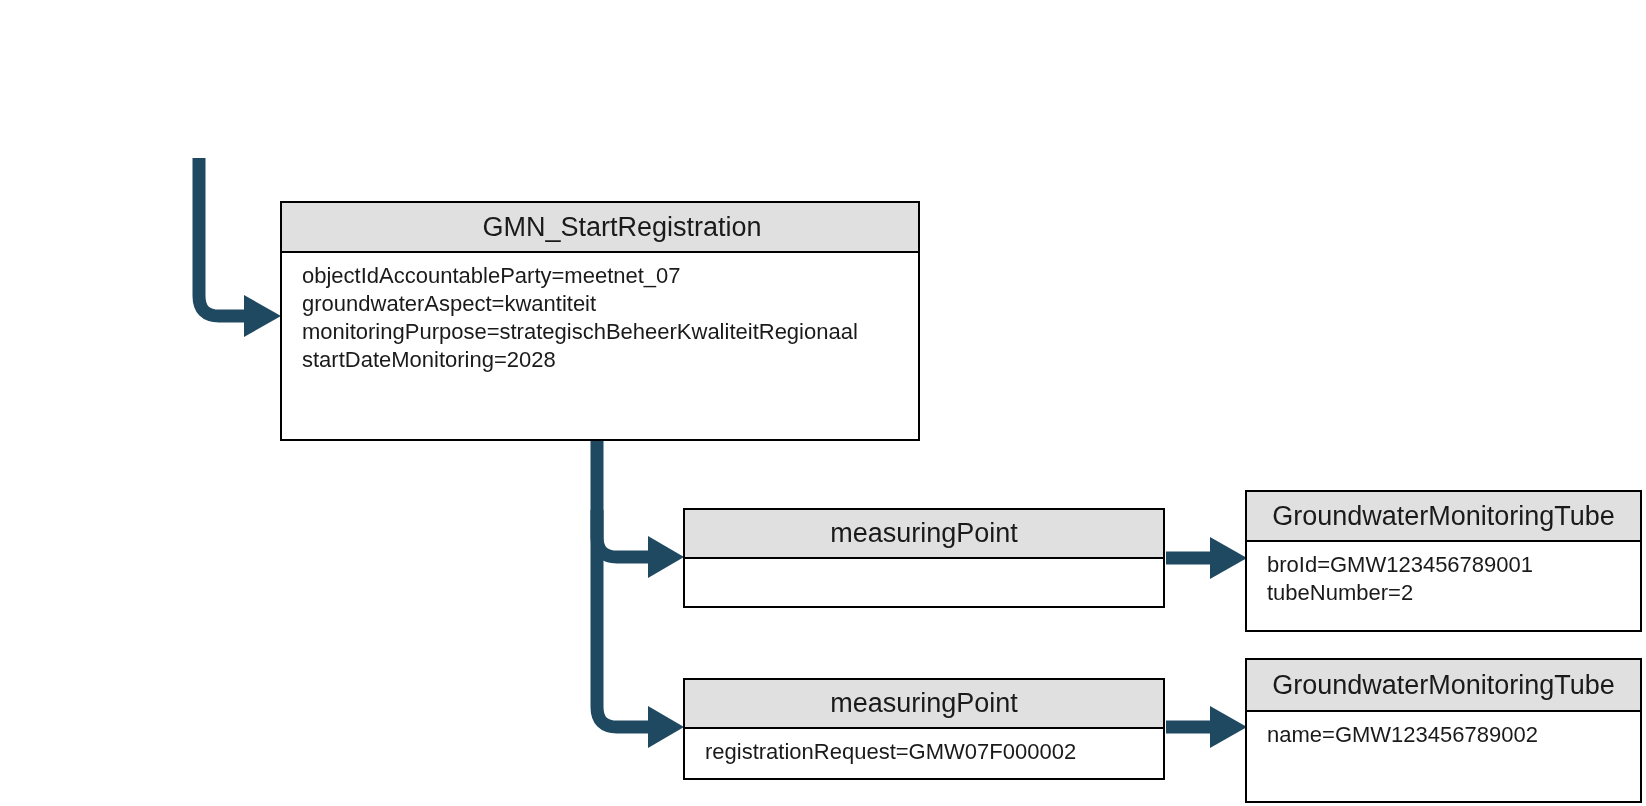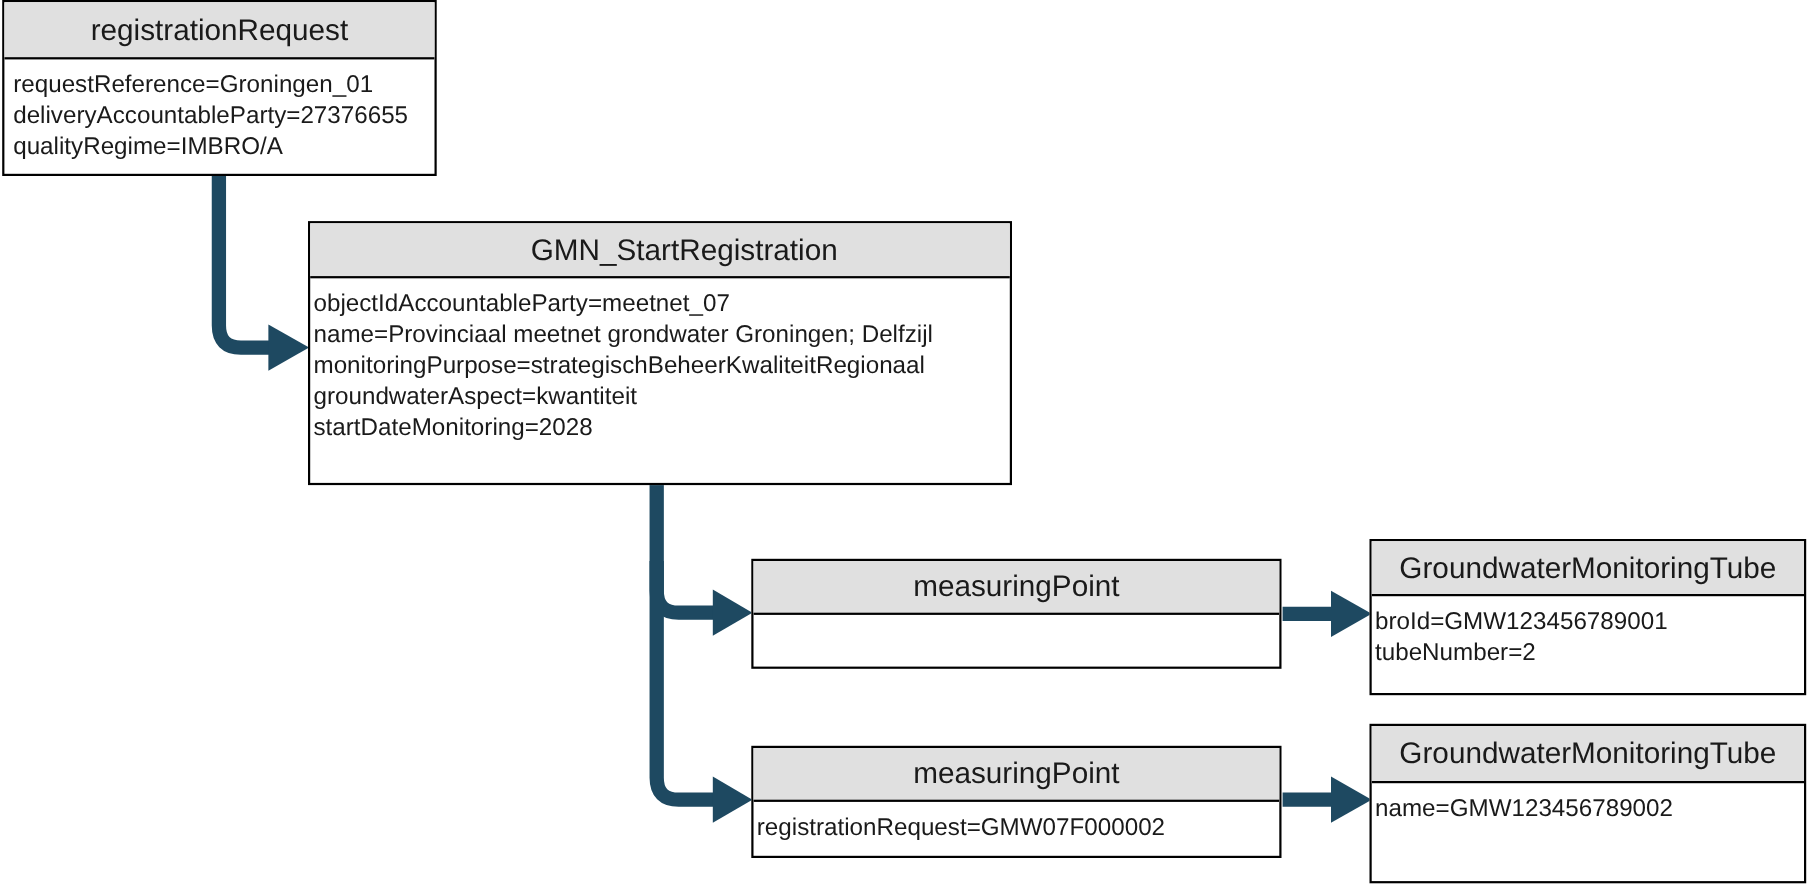--- a/index.html
+++ b/index.html
@@ -54,21 +54,21 @@
     display: flex;
     align-items: center;
     justify-content: center;
     font-size: 27px;
     white-space: nowrap;
     overflow: hidden;
     flex: 0 0 auto;
   }
   .node-body {
     flex: 1 1 auto;
-    padding: 9px 3px;
+    padding: 9px 20px;
     font-size: 22px;
     line-height: 28px;
     overflow: hidden;
   }
   .attr-line {
     white-space: nowrap;
     overflow: hidden;
   }
   
   #node-registration-request        { left: 2px;    top: 0px;   width: 395px; height: 160px; }
@@ -111,36 +111,27 @@
       <path class="edge" d="M 1166 558 L 1212 558"></path>
       <polygon class="edge-head" points="1247,558 1210,537 1210,579"></polygon>
     </g>
 
     <g>
       <path class="edge" d="M 1166 727 L 1212 727"></path>
       <polygon class="edge-head" points="1247,727 1210,706 1210,748"></polygon>
     </g>
   </svg>
 
-  <div class="node" id="node-registration-request">
-    <div class="node-header">registrationRequest</div>
-    <div class="node-body">
-      <div class="attr-line">requestReference=Groningen_01</div>
-      <div class="attr-line">deliveryAccountableParty=27376655</div>
-      <div class="attr-line">qualityRegime=IMBRO/A</div>
-    </div>
-  </div>
 
   <div class="node" id="node-gmn-start-registration">
     <div class="node-header">GMN_StartRegistration</div>
     <div class="node-body">
       <div class="attr-line">objectIdAccountableParty=meetnet_07</div>
-      <div class="attr-line">name=Provinciaal meetnet grondwater Groningen; Delfzijl</div>
+      <div class="attr-line">groundwaterAspect=kwantiteit</div>
       <div class="attr-line">monitoringPurpose=strategischBeheerKwaliteitRegionaal</div>
-      <div class="attr-line">groundwaterAspect=kwantiteit</div>
       <div class="attr-line">startDateMonitoring=2028</div>
     </div>
   </div>
 
   <div class="node" id="node-measuring-point-1">
     <div class="node-header">measuringPoint</div>
   </div>
 
   <div class="node" id="node-groundwater-tube-1">
     <div class="node-header">GroundwaterMonitoringTube</div>

